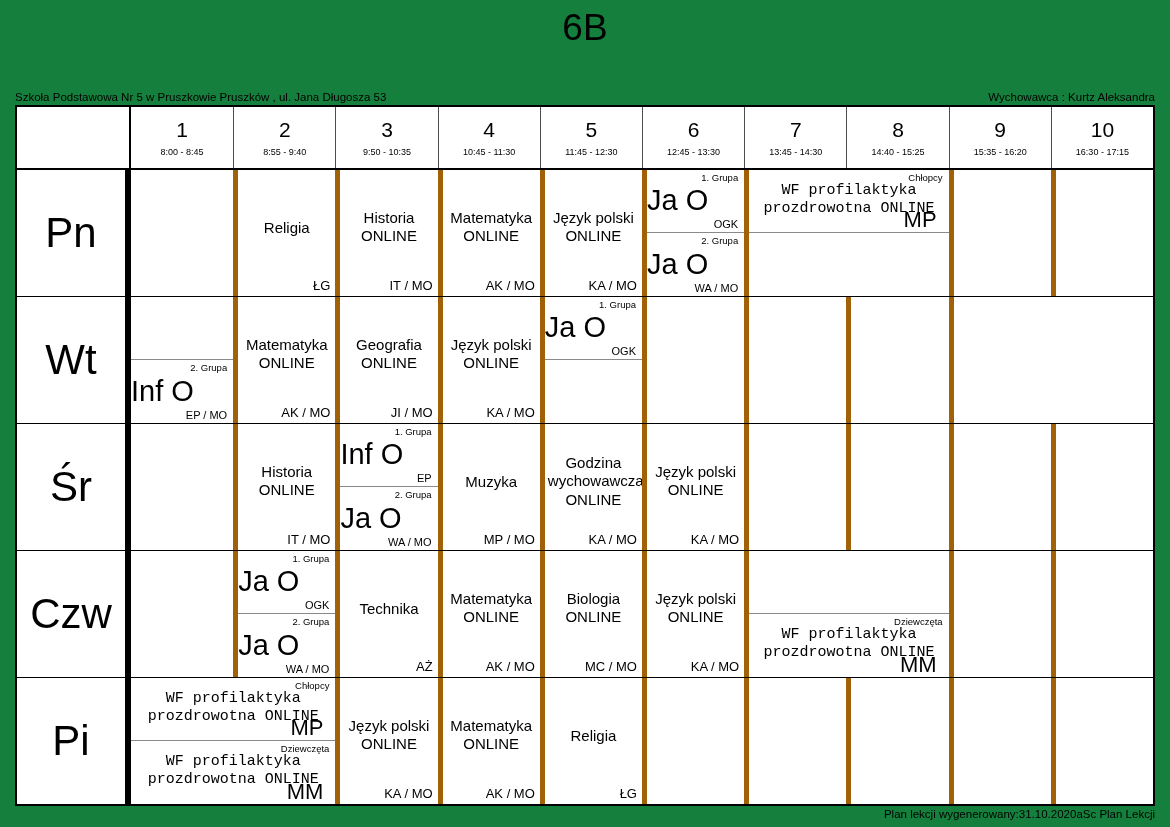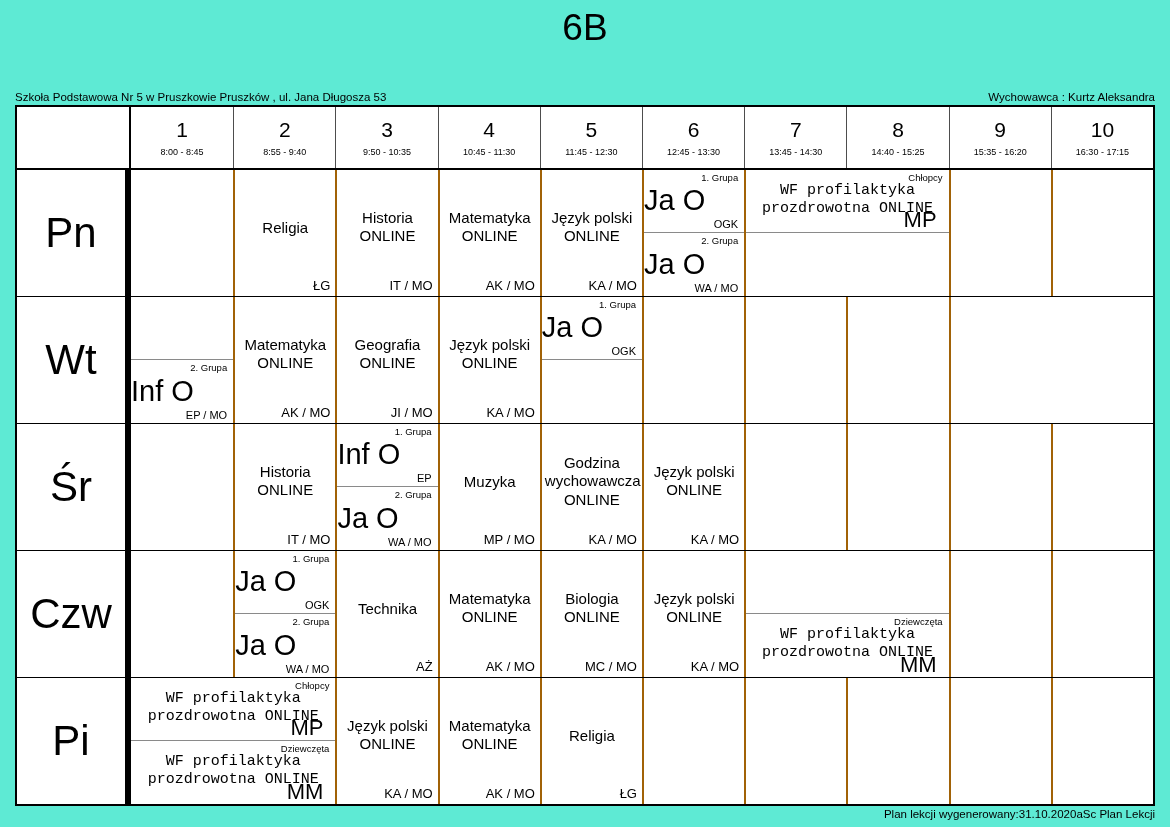--- a/index.html
+++ b/index.html
@@ -6,21 +6,21 @@
     margin: 0; padding: 0;
     background: #ffffff;
     font-family: "Liberation Sans", sans-serif;
     color: #000;
   }
   .page {
     width: 1170px;
     height: 827px;
     box-sizing: border-box;
     padding: 4px 15px 0 15px;
-    background: #5eead4;
+    background: #15803d;
     overflow: hidden;
   }
   .title {
     text-align: center;
     font-size: 37px;
     line-height: 1.1;
     margin: 4px 0 12px 0;
   }
   .subhead {
     display: flex;
@@ -63,21 +63,21 @@
   .day-row:last-child { border-bottom: none; }
   .daycell {
     border-right: 6px solid #000000;
     display: flex;
     align-items: center;
     justify-content: center;
     font-size: 42px;
   }
   .cell {
     position: relative;
-    border-left: 2px solid #a16207;
+    border-left: 5px solid #a16207;
     overflow: hidden;
   }
   .cell.c0 { border-left: none; }
   .cell.span2 { grid-column: span 2; }
   .subject {
     position: absolute;
     left: 3px; right: 3px;
     top: 46%;
     transform: translateY(-50%);
     text-align: center;

